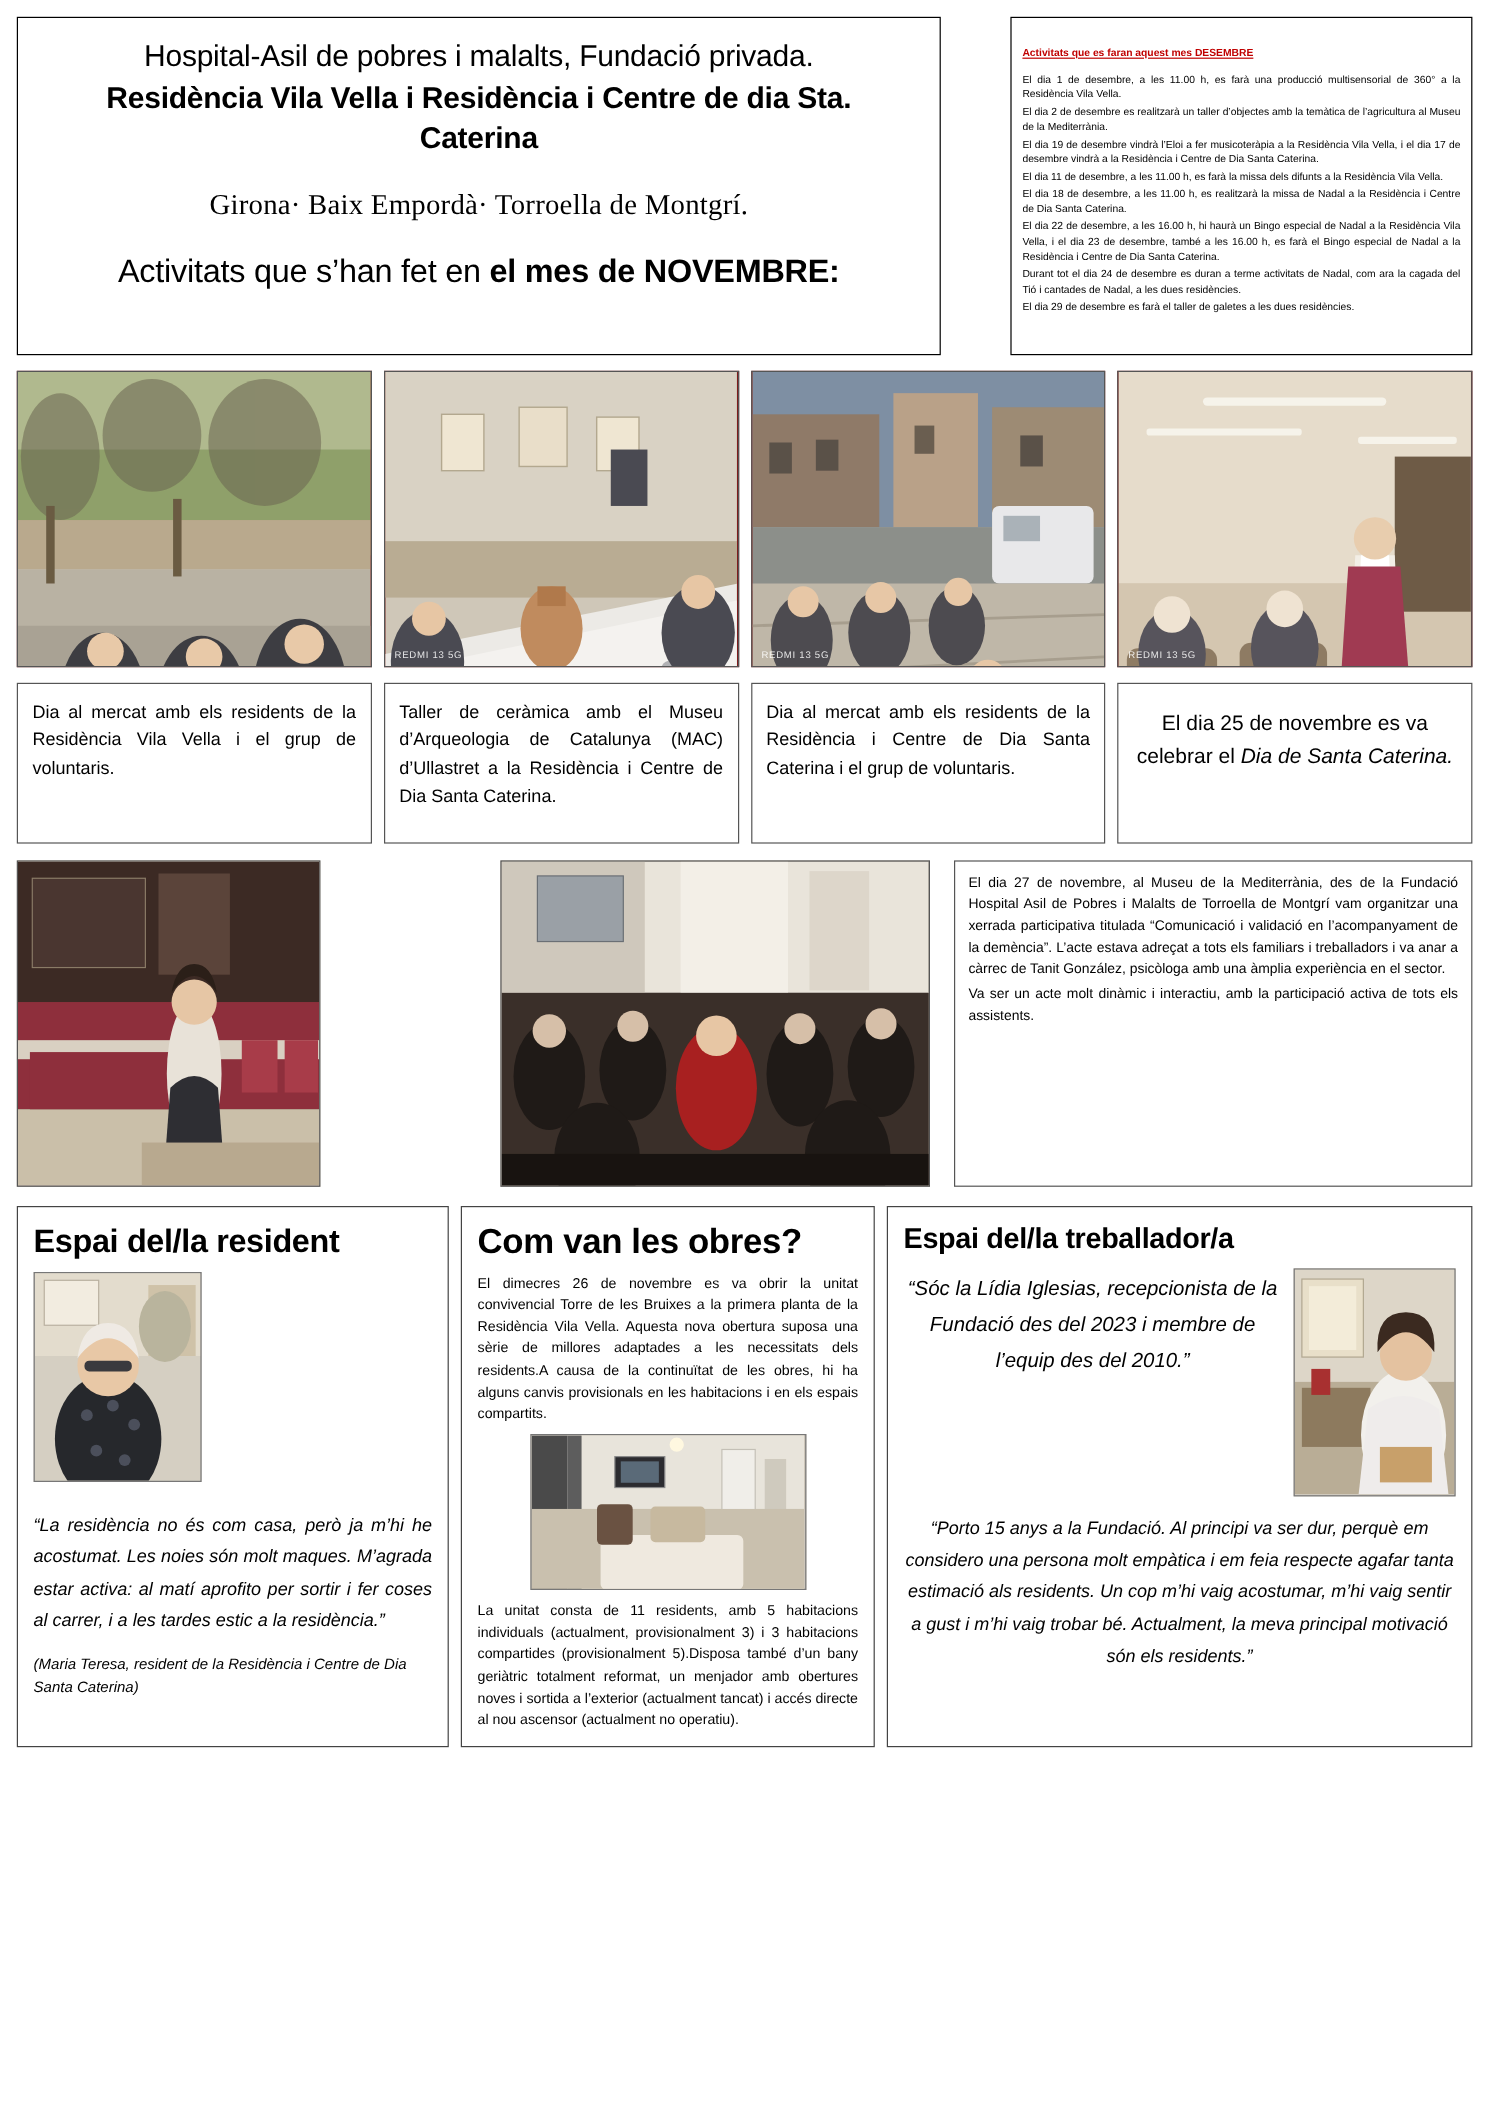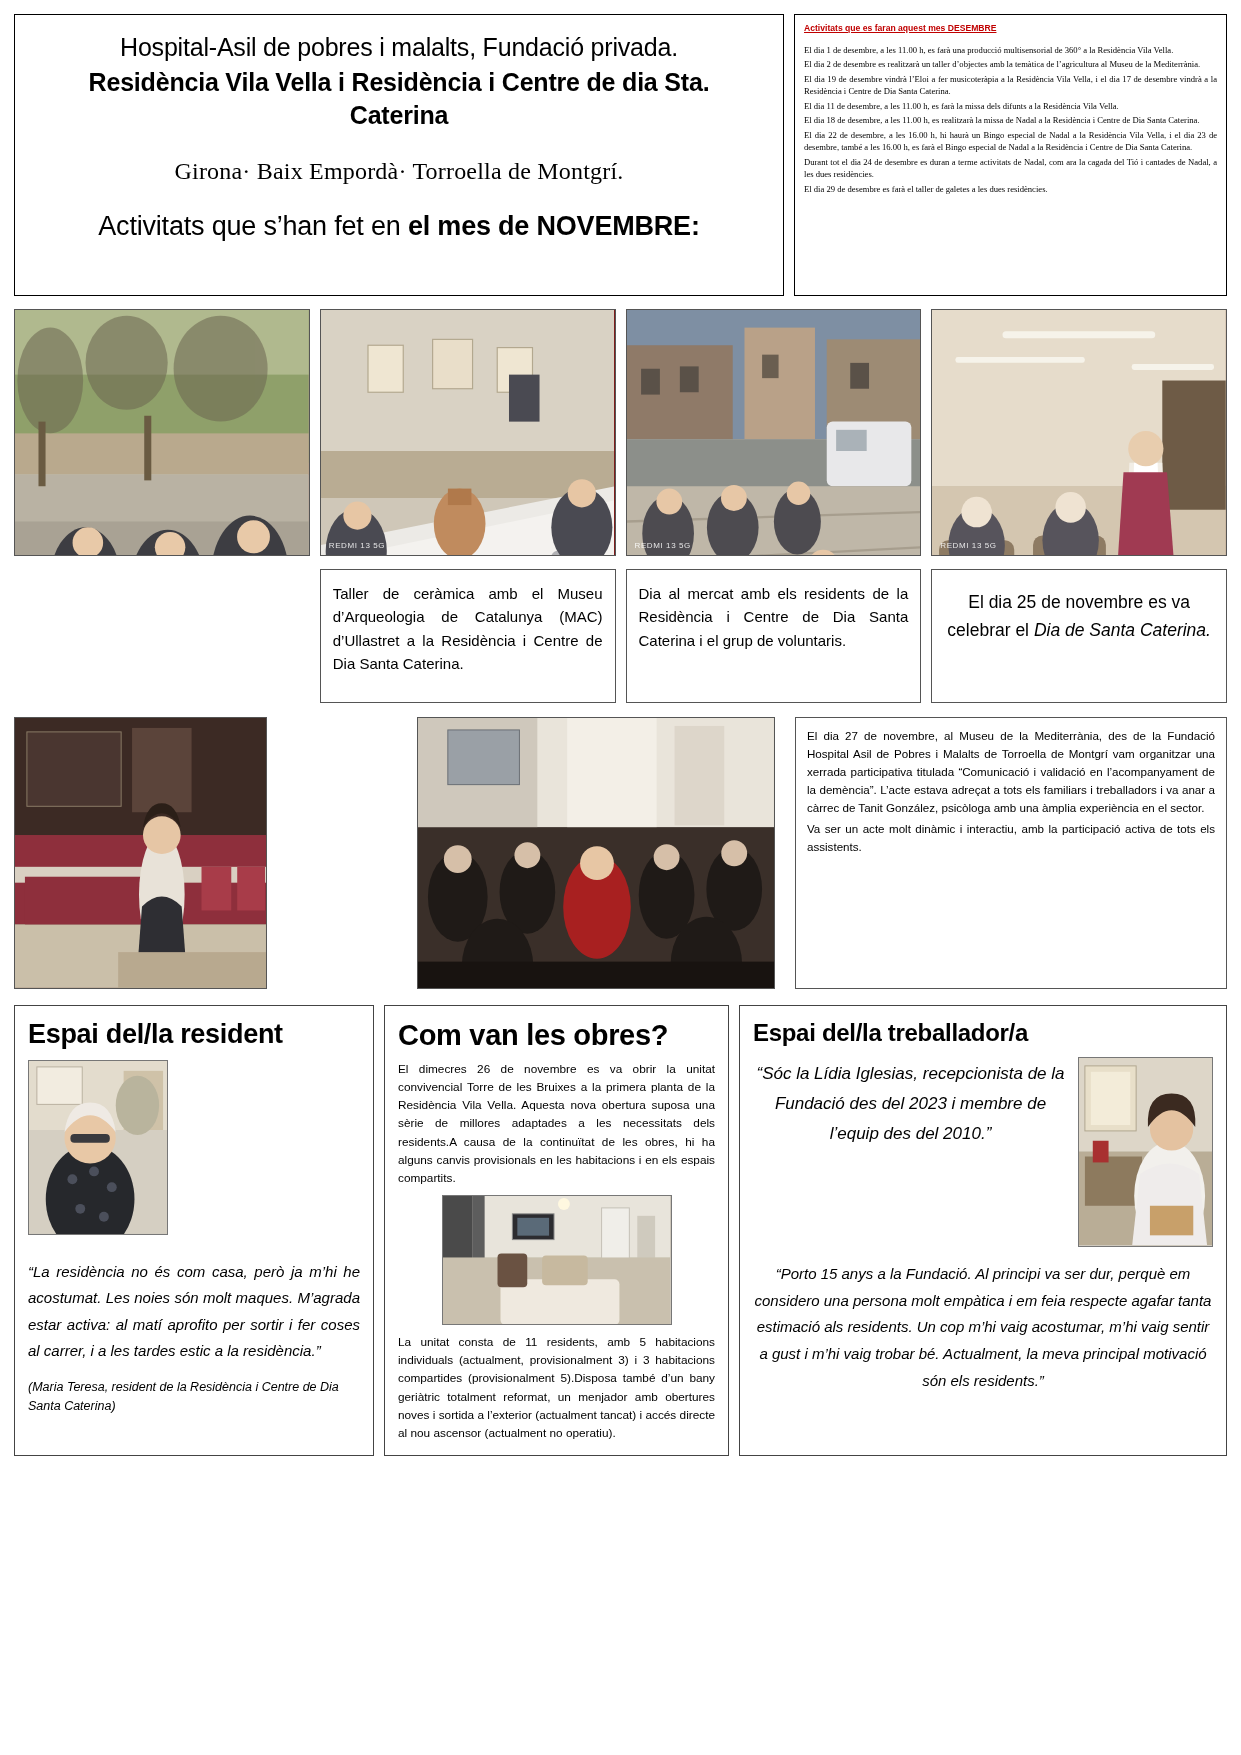--- a/index.html
+++ b/index.html
@@ -59,35 +59,36 @@
     font-size:27px;
     margin-top:26px;
     letter-spacing:-.2px;
   }
   .h-activity b{font-weight:bold;}
 
   .header-side{
     flex:1 1 auto;
     border:1px solid #000;
     box-sizing:border-box;
-    padding:7px 9px 6px 9px;
+    padding:23px 9px 6px 9px;
     font-size:8.6px;
     line-height:1.46;
     text-align:justify;
+    margin-left:48px;
   }
   .side-title{
     color:#c00000;
     font-weight:bold;
     font-size:8.6px;
     text-decoration:underline;
     text-align:left;
     margin-bottom:9px;
     display:block;
   }
-  .side-p{margin:0 0 2px 0;text-align:justify;font-family:Liberation Serif, serif;}
+  .side-p{margin:0 0 2px 0;text-align:justify;}
 
   
   .photo-row{
     display:flex;
     gap:10px;
     margin-top:13px;
   }
   .pcol{flex:1 1 0;display:flex;flex-direction:column;}
   .photo{
     border:1.2px solid #555;
@@ -311,20 +312,21 @@
             <rect x="25" y="265" width="70" height="70" rx="6"></rect>
             <rect x="100" y="270" width="70" height="70" rx="6"></rect>
             <rect x="178" y="262" width="66" height="72" rx="6"></rect>
           </g>
           <circle cx="45" cy="330" r="14" fill="#1b1b1e"></circle>
           <circle cx="120" cy="333" r="14" fill="#1b1b1e"></circle>
           <circle cx="205" cy="328" r="14" fill="#1b1b1e"></circle>
           <rect x="70" y="295" width="28" height="22" fill="#d9c57f"></rect>
         </svg>
       </div>
+      <div class="caption">Dia al mercat amb els residents de la Residència Vila Vella i el grup de voluntaris.</div>
     </div>
 
     <div class="pcol">
       <div class="photo">
         <svg class="ph-inner" viewBox="0 0 250 347" preserveAspectRatio="none">
           <rect x="0" y="0" width="250" height="347" fill="#cfc7b8"></rect>
           <rect x="0" y="0" width="250" height="120" fill="#d9d2c4"></rect>
           <rect x="0" y="120" width="250" height="40" fill="#b9ac93"></rect>
           <rect x="40" y="30" width="30" height="40" fill="#efe6d2" stroke="#b3a88f"></rect>
           <rect x="95" y="25" width="34" height="42" fill="#e9dec9" stroke="#b3a88f"></rect>

